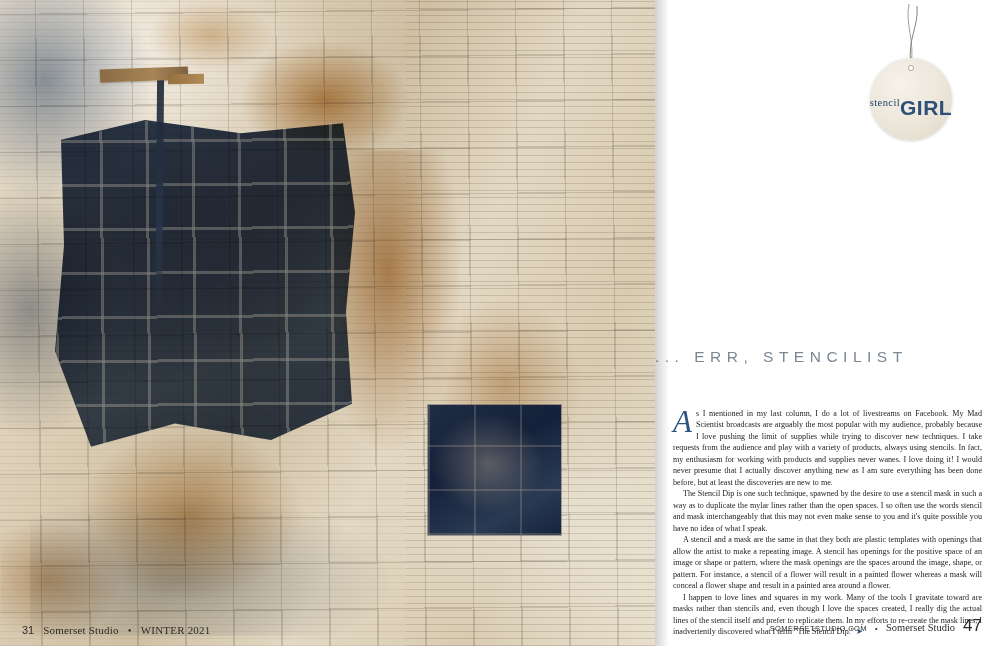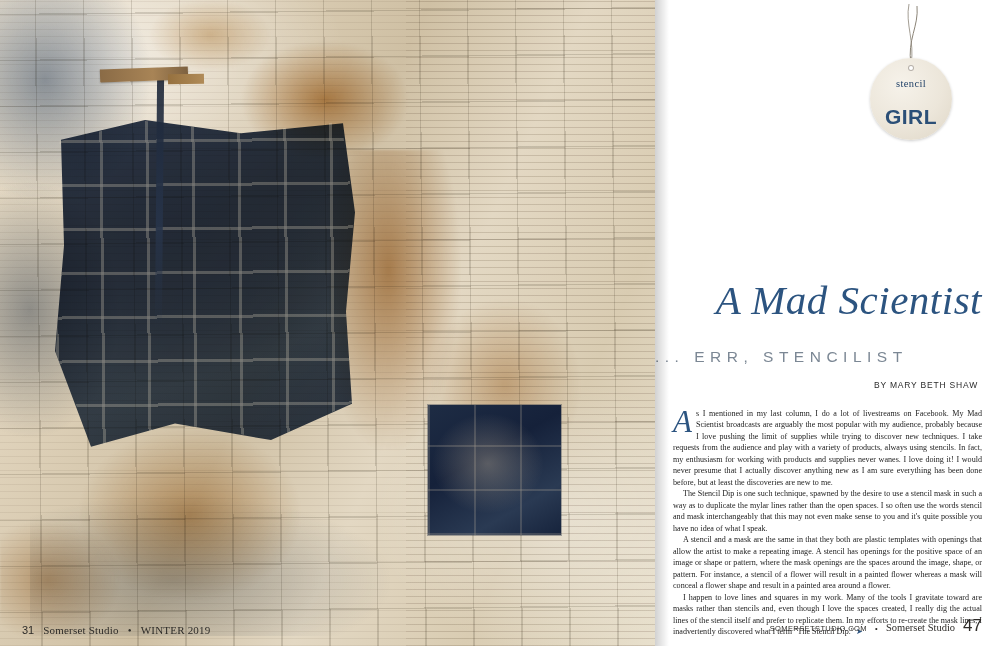--- a/index.html
+++ b/index.html
@@ -230,21 +230,21 @@
   .tag-disc {
     position: absolute;
     left: 15px;
     top: 58px;
     width: 82px;
     height: 82px;
     border-radius: 50%;
     background: radial-gradient(circle at 38% 32%, #f6f2ea 0%, #ece6da 55%, #ded6c6 100%);
     box-shadow: 0 1px 3px rgba(0,0,0,0.20);
     display: flex;
-    flex-direction: column;
+    flex-direction: row;
     align-items: center;
     justify-content: center;
   }
   .tag-hole {
     position: absolute;
     left: 50%;
     top: 7px;
     width: 6px; height: 6px;
     margin-left: -3px;
     border-radius: 50%;
@@ -409,43 +409,41 @@
     <div class="brown-bar"></div>
     <div class="brown-bar-2"></div>
 
     <div class="dark-patch"></div>
     <div class="dark-patch-grid"></div>
 
     <div class="folio-left">
       <span class="folio-num">31</span>
       <span class="folio-text">Somerset Studio</span>
       <span class="folio-text">•</span>
-      <span class="folio-text year">WINTER 2019</span>
+      <span class="folio-text year">WINTER 2021</span>
     </div>
   </div>
 
   <div class="gutter"></div>
 
   <div class="page-right">
 
     <div class="tag-wrap">
       <svg class="tag-string" viewBox="0 0 120 66">
         <path d="M56 64 C 52 40, 64 26, 62 6" stroke="#8b8477" stroke-width="1" fill="none"></path>
         <path d="M56 64 C 60 42, 50 24, 54 4" stroke="#8b8477" stroke-width="0.8" fill="none"></path>
       </svg>
       <div class="tag-disc">
         <div class="tag-hole"></div>
         <div class="tag-stencil">stencil</div>
         <div class="tag-girl">GIRL</div>
       </div>
     </div>
 
-    <div class="headline">A Mad Scientist</div>
     <div class="subhead">... ERR, STENCILIST</div>
-    <div class="byline">BY MARY BETH SHAW</div>
 
     <div class="body-copy">
       <p class="first"><span class="dropcap">A</span><span>s I mentioned in my last column, I do a lot of livestreams on Facebook. My Mad Scientist broadcasts are arguably the most popular with my audience, probably because I love pushing the limit of supplies while trying to discover new techniques. I take requests from the audience and play with a variety of products, always using stencils. In fact, my enthusiasm for working with products and supplies never wanes. I love doing it! I would never presume that I actually discover anything new as I am sure everything has been done before, but at least the discoveries are new to me.</span></p>
       <p>The Stencil Dip is one such technique, spawned by the desire to use a stencil mask in such a way as to duplicate the mylar lines rather than the open spaces. I so often use the words stencil and mask interchangeably that this may not even make sense to you and it's quite possible you have no idea of what I speak.</p>
       <p>A stencil and a mask are the same in that they both are plastic templates with openings that allow the artist to make a repeating image. A stencil has openings for the positive space of an image or shape or pattern, where the mask openings are the spaces around the image, shape, or pattern. For instance, a stencil of a flower will result in a painted flower whereas a mask will conceal a flower shape and result in a painted area around a flower.</p>
       <p><span>I happen to love lines and squares in my work. Many of the tools I gravitate toward are masks rather than stencils and, even though I love the spaces created, I really dig the actual lines of the stencil itself and prefer to replicate them. In my efforts to re-create the mask lines, I inadvertently discovered what I term "The Stencil Dip."</span> <span class="arrow-end">➤</span></p>
     </div>
 
     <div class="folio-right">
       <span class="site">SOMERSETSTUDIO.COM</span>

